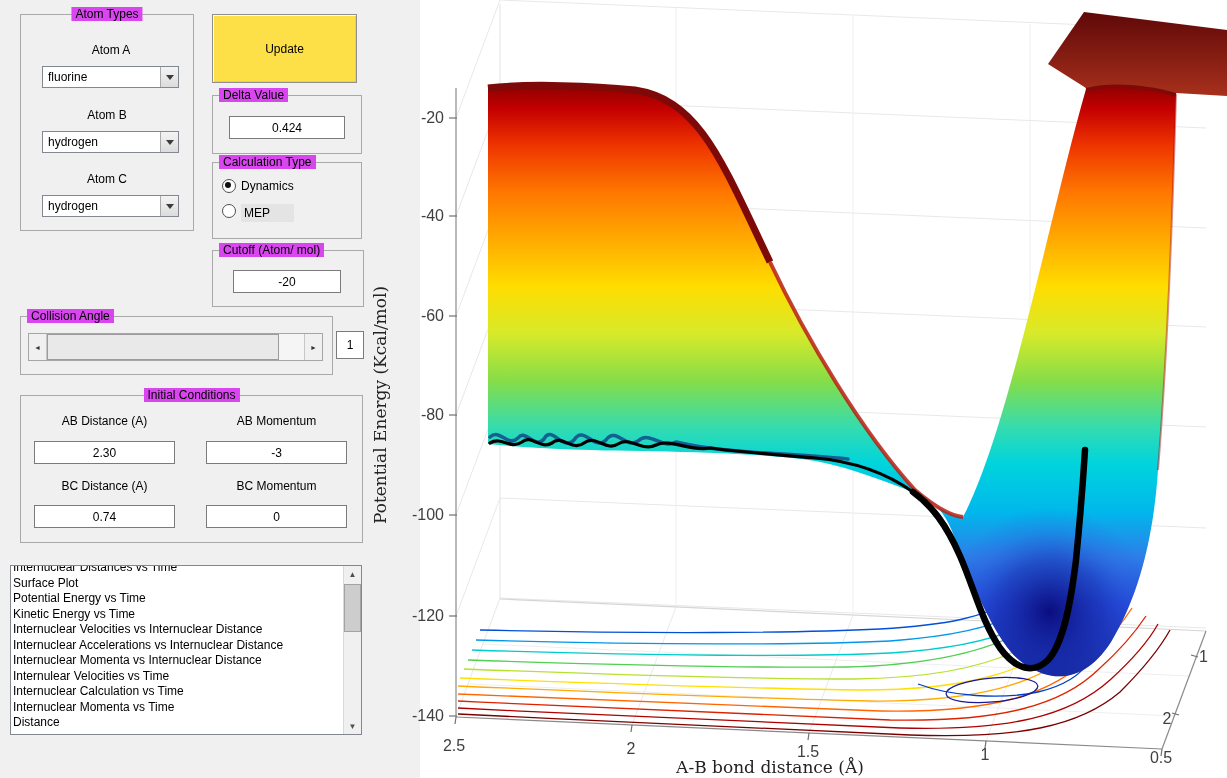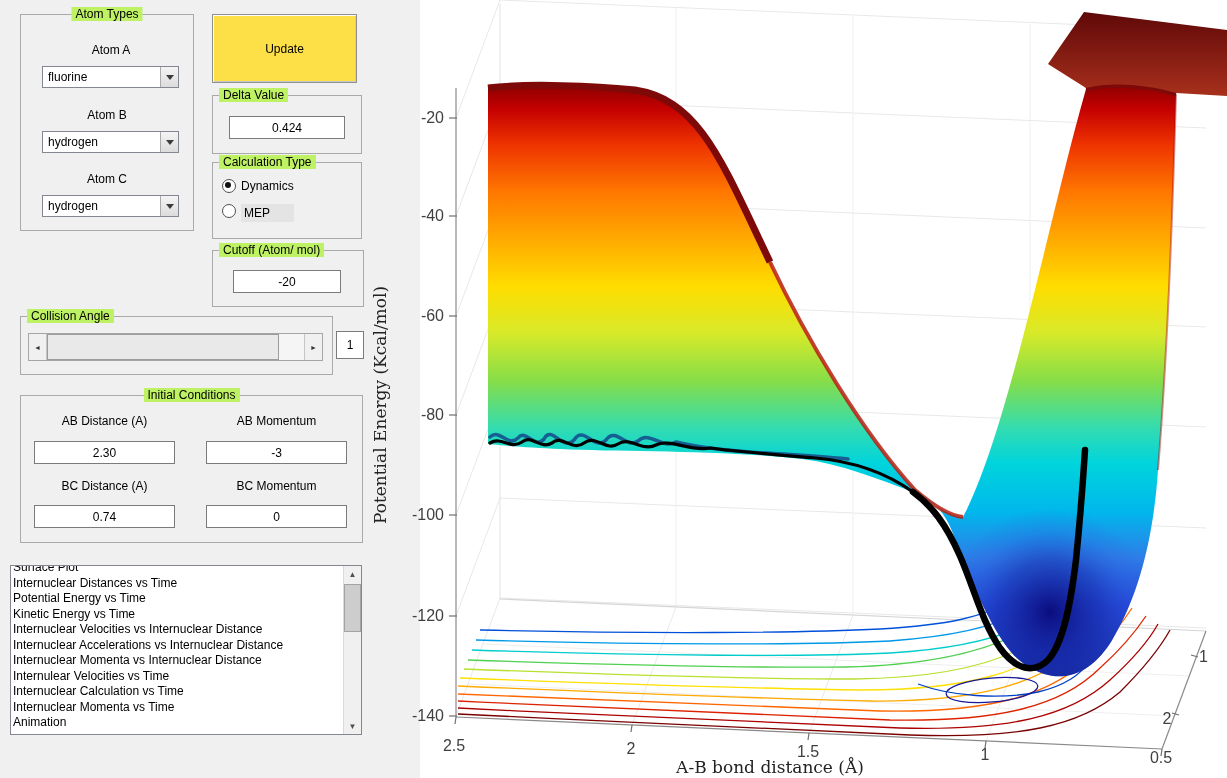--- a/index.html
+++ b/index.html
@@ -1,20 +1,20 @@
 <!DOCTYPE html>
 <html><head>
 <meta charset="utf-8">
 <style>
   html,body{margin:0;padding:0;background:#f0f0f0;}
   body{font-family:"Liberation Sans",sans-serif;font-size:12px;color:#000;}
   .app{position:relative;width:1227px;height:778px;background:#f0f0f0;overflow:hidden;}
 
   .grp{position:absolute;border:1px solid #a9a9a9;background:#f0f0f0;}
-  .grp-title{position:absolute;top:-8px;background:#bef264;padding:0 4px;line-height:14px;white-space:nowrap;}
+  .grp-title{position:absolute;top:-8px;background:#d946ef;padding:0 4px;line-height:14px;white-space:nowrap;}
   .t-center{left:50%;transform:translateX(-50%);}
   .t-left{left:6px;}
   .lbl{position:absolute;text-align:center;white-space:nowrap;}
 
   .combo{position:absolute;height:22px;background:#fff;border:1px solid #828790;display:flex;box-sizing:border-box;}
   .combo-text{flex:1;padding:3px 0 0 5px;overflow:hidden;white-space:nowrap;}
   .combo-btn{width:17px;background:linear-gradient(#f4f4f4,#dcdcdc);border-left:1px solid #aaa;display:flex;align-items:center;justify-content:center;}
   .arrow-down{width:0;height:0;border-left:4px solid transparent;border-right:4px solid transparent;border-top:5px solid #3c3c3c;}
 
   .tfield{position:absolute;background:#fff;border:1px solid #7b7b7b;text-align:center;font:12px "Liberation Sans",sans-serif;padding:0;box-sizing:border-box;}
@@ -118,31 +118,31 @@
     <input class="tfield" style="left: 13px; top: 45px; width: 141px; height: 23px;" value="2.30">
     <input class="tfield" style="left: 185px; top: 45px; width: 141px; height: 23px;" value="-3">
     <div class="lbl" style="left:13px;top:83px;width:141px;">BC Distance (A)</div>
     <div class="lbl" style="left:185px;top:83px;width:141px;">BC Momentum</div>
     <input class="tfield" style="left: 13px; top: 109px; width: 141px; height: 23px;" value="0.74">
     <input class="tfield" style="left: 185px; top: 109px; width: 141px; height: 23px;" value="0">
   </div>
 
   <div class="listbox">
     <div class="list-items">
+      <div class="li">Internuclear Distances vs Time</div>
       <div class="li">Surface Plot</div>
-      <div class="li">Internuclear Distances vs Time</div>
       <div class="li">Potential Energy vs Time</div>
       <div class="li">Kinetic Energy vs Time</div>
       <div class="li">Internuclear Velocities vs Internuclear Distance</div>
       <div class="li">Internuclear Accelerations vs Internuclear Distance</div>
       <div class="li">Internuclear Momenta vs Internuclear Distance</div>
       <div class="li">Internulear Velocities vs Time</div>
       <div class="li">Internuclear Calculation vs Time</div>
       <div class="li">Internuclear Momenta vs Time</div>
-      <div class="li">Animation</div>
+      <div class="li">Distance</div>
     </div>
     <div class="vscroll">
       <span class="sc-btn">▲</span>
       <span class="sc-thumb"></span>
       <span class="sc-btn">▼</span>
     </div>
   </div>
 
   <div class="plot-wrap">
   <svg width="857" height="778" viewBox="0 0 857 778">

